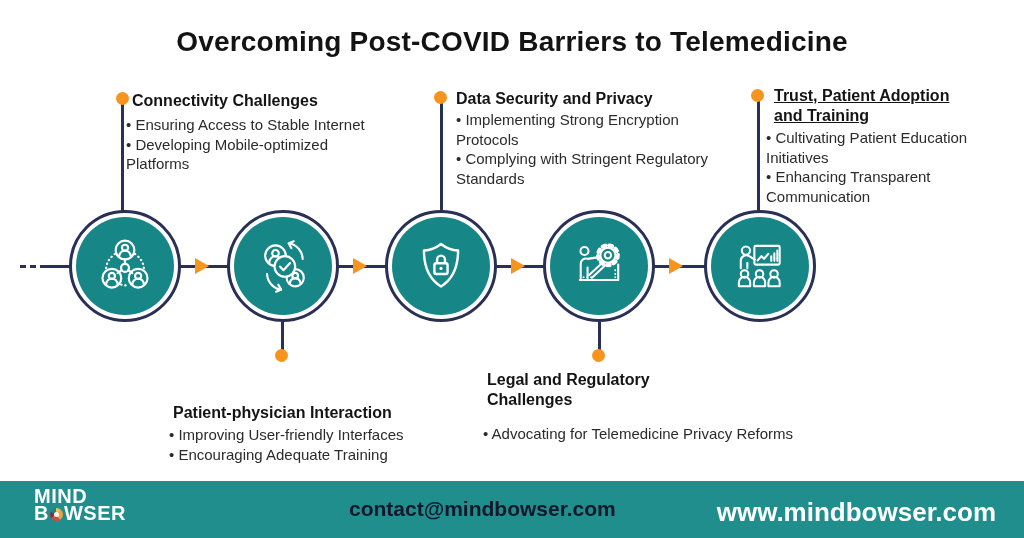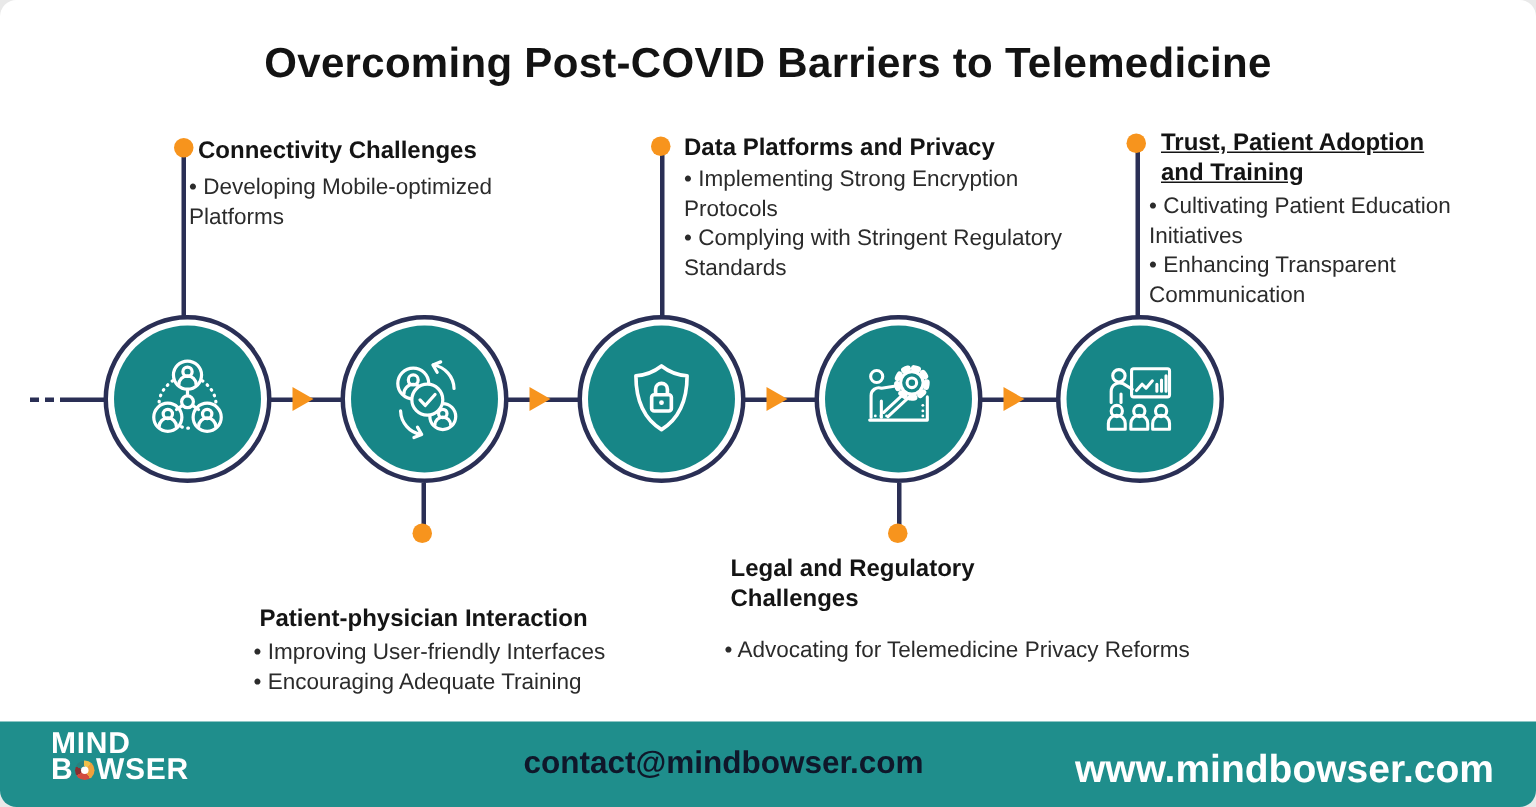--- a/index.html
+++ b/index.html
@@ -1,18 +1,18 @@
 <!DOCTYPE html>
 <html><head>
 <meta charset="utf-8">
 <style>
   html,body{margin:0;padding:0;background:#e9e9e9;}
   .canvas{
     position:relative;width:1024px;height:538px;background:#ffffff;
-    font-family:"Liberation Sans",sans-serif;overflow:hidden;margin:0 auto;border-radius:11px;
+    font-family:"Liberation Sans",sans-serif;overflow:hidden;margin:0 auto;
   }
   .title{
     position:absolute;left:0;top:26px;width:1024px;text-align:center;
     font-size:28px;font-weight:bold;color:#131313;letter-spacing:.2px;margin:0;
   }
   
   .hline{position:absolute;height:3px;background:#2A2F55;top:265px;}
   .hline.dashed{background:none;border-top:3px dashed #2A2F55;height:0;}
   .vline{position:absolute;width:3px;background:#2A2F55;}
   .dot{position:absolute;width:13px;height:13px;border-radius:50%;background:#F7941D;}
@@ -77,25 +77,26 @@
   <div class="vline" style="left:598px;top:322px;height:30px;"></div>
 
   <div class="dot" style="left:116px;top:92px;"></div>
   <div class="dot" style="left:434px;top:91px;"></div>
   <div class="dot" style="left:751px;top:89px;"></div>
   <div class="dot" style="left:275px;top:349px;"></div>
   <div class="dot" style="left:592px;top:349px;"></div>
 
   <div class="callout" style="left:126px;top:91px;width:242px;">
     <div class="callout-heading" style="margin-left:6px;">Connectivity Challenges</div>
+    <div class="bullet">Ensuring Access to Stable Internet</div>
     <div class="bullet">Developing Mobile-optimized Platforms</div>
   </div>
 
   <div class="callout" style="left:456px;top:89px;width:264px;">
-    <div class="callout-heading" style="margin-bottom:1px;">Data Platforms and Privacy</div>
+    <div class="callout-heading" style="margin-bottom:1px;">Data Security and Privacy</div>
     <div class="bullet">Implementing Strong Encryption Protocols</div>
     <div class="bullet">Complying with Stringent Regulatory Standards</div>
   </div>
 
   <div class="callout" style="left:766px;top:86px;width:216px;">
     <div class="callout-heading" style="margin-left:8px;margin-bottom:2px;text-decoration:underline;">Trust, Patient Adoption and Training</div>
     <div class="bullet">Cultivating Patient Education Initiatives</div>
     <div class="bullet">Enhancing Transparent Communication</div>
   </div>
 

